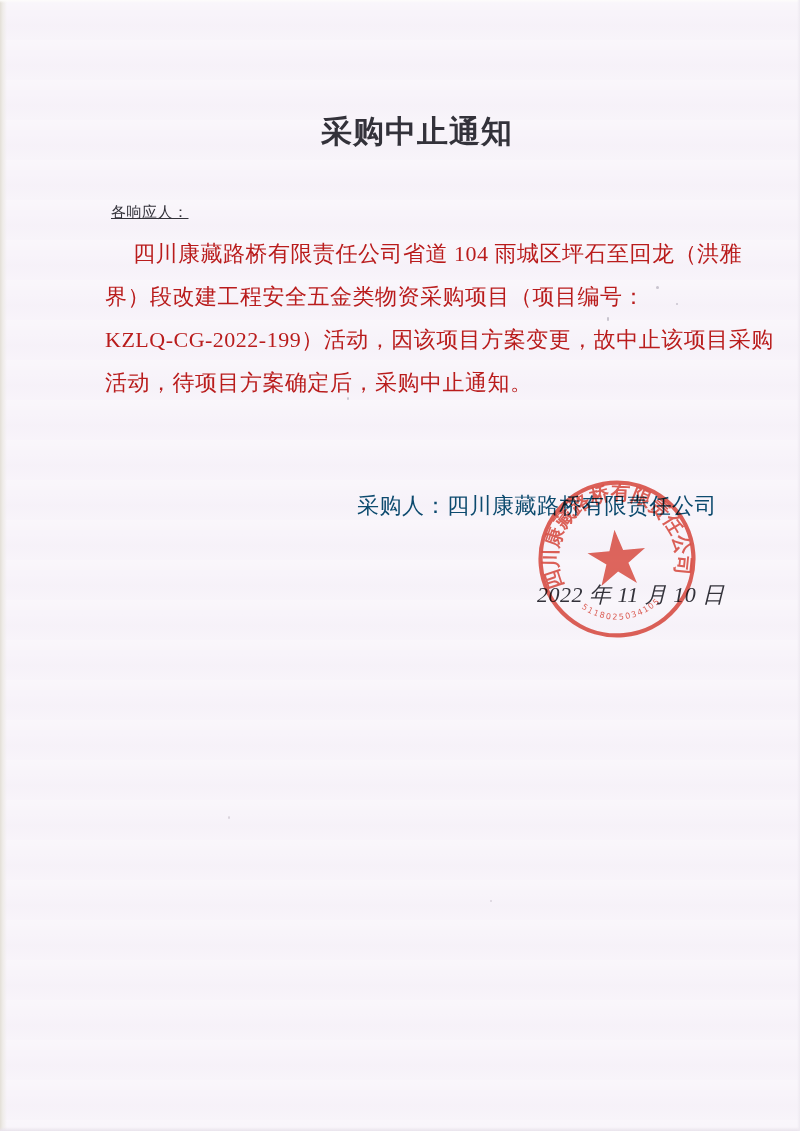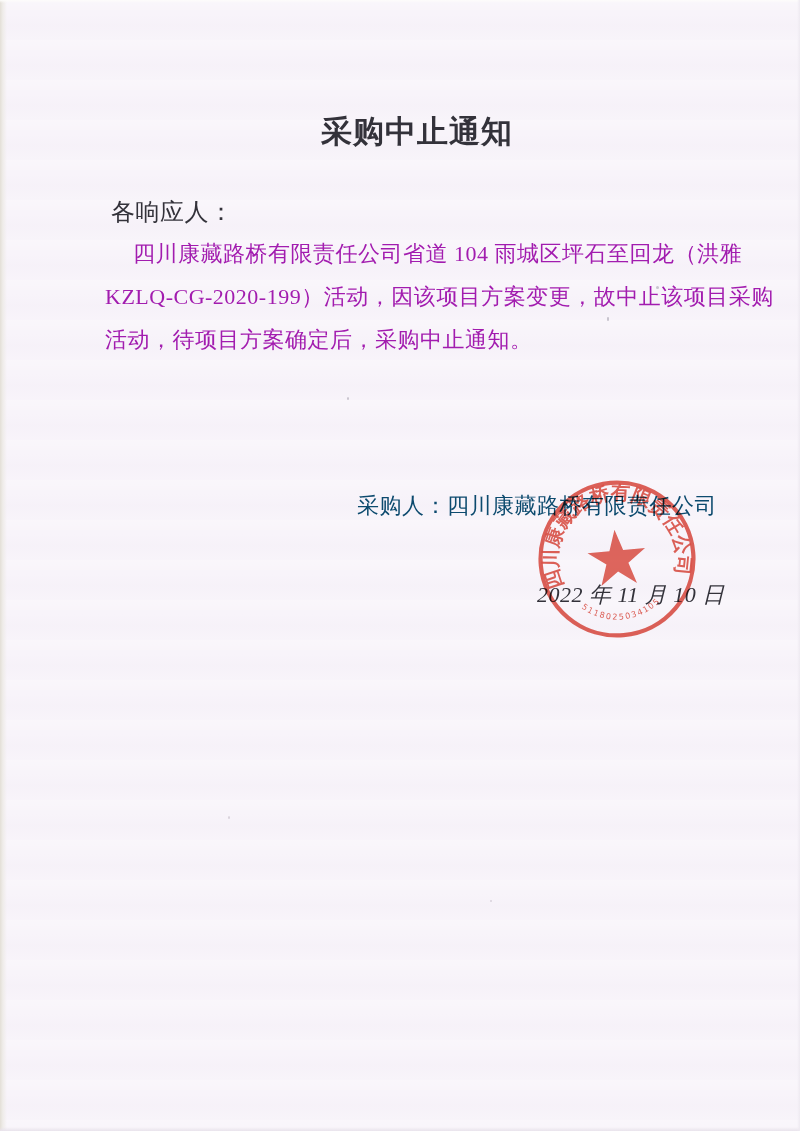--- a/index.html
+++ b/index.html
@@ -52,31 +52,32 @@
     line-height: 43px;
     font-weight: bold;
     letter-spacing: 1px;
     color: #33323a;
     margin: 0;
   }
   .salutation {
     position: absolute;
     top: 191px;
     left: 111px;
-    font-size: 24px;
+    font-size: 15px;
     line-height: 43px;
     color: #33323a;
     letter-spacing: 0.5px;
+    text-decoration: underline;
   }
   .body-block {
     position: absolute;
     top: 232px;
     left: 105px;
     width: 640px;
-    color: #a21caf;
+    color: #b91c1c;
   }
   .body-line {
     font-size: 22px;
     line-height: 43px;
     height: 43px;
     white-space: nowrap;
     letter-spacing: 0.5px;
   }
   .body-line.indent { text-indent: 28px; }
 
@@ -135,21 +136,22 @@
 <div class="edge-top"></div>
 <div class="edge-bottom"></div>
 <div class="edge-right"></div>
 
 <h1 class="doc-title">采购中止通知</h1>
 
 <div class="salutation">各响应人：</div>
 
 <div class="body-block">
   <div class="body-line indent">四川康藏路桥有限责任公司省道 104 雨城区坪石至回龙（洪雅</div>
-  <div class="body-line">KZLQ-CG-2020-199）活动，因该项目方案变更，故中止该项目采购</div>
+  <div class="body-line">界）段改建工程安全五金类物资采购项目（项目编号：</div>
+  <div class="body-line">KZLQ-CG-2022-199）活动，因该项目方案变更，故中止该项目采购</div>
   <div class="body-line">活动，待项目方案确定后，采购中止通知。</div>
 </div>
 
 <div class="signature-line">采购人：四川康藏路桥有限责任公司</div>
 
 <div class="date-line">2022 年 11 月 10 日</div>
 
 <div class="seal">
   <svg viewBox="0 0 160 160" xmlns="http://www.w3.org/2000/svg">
     <defs>

